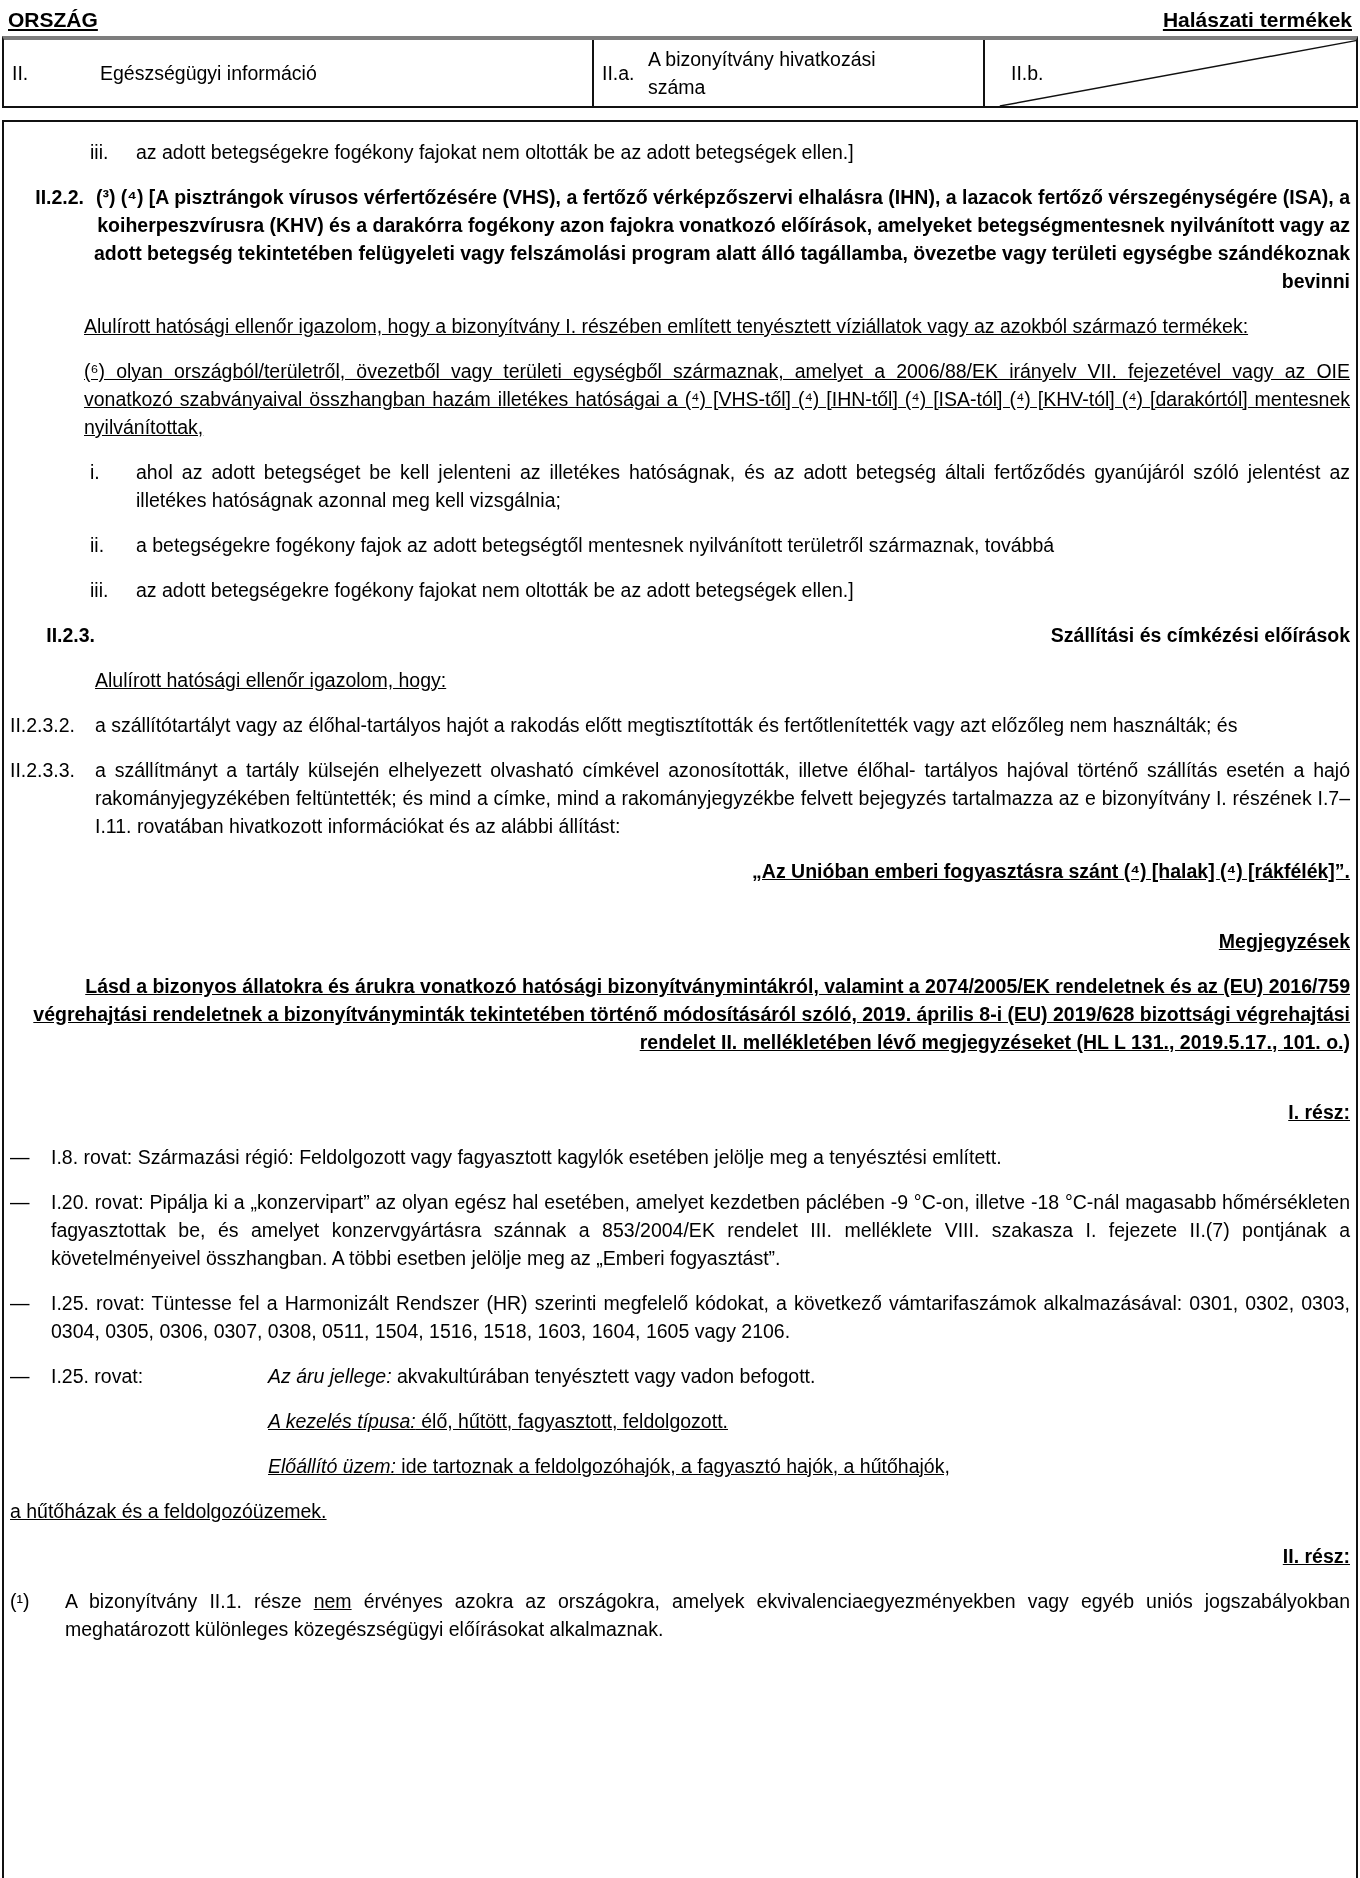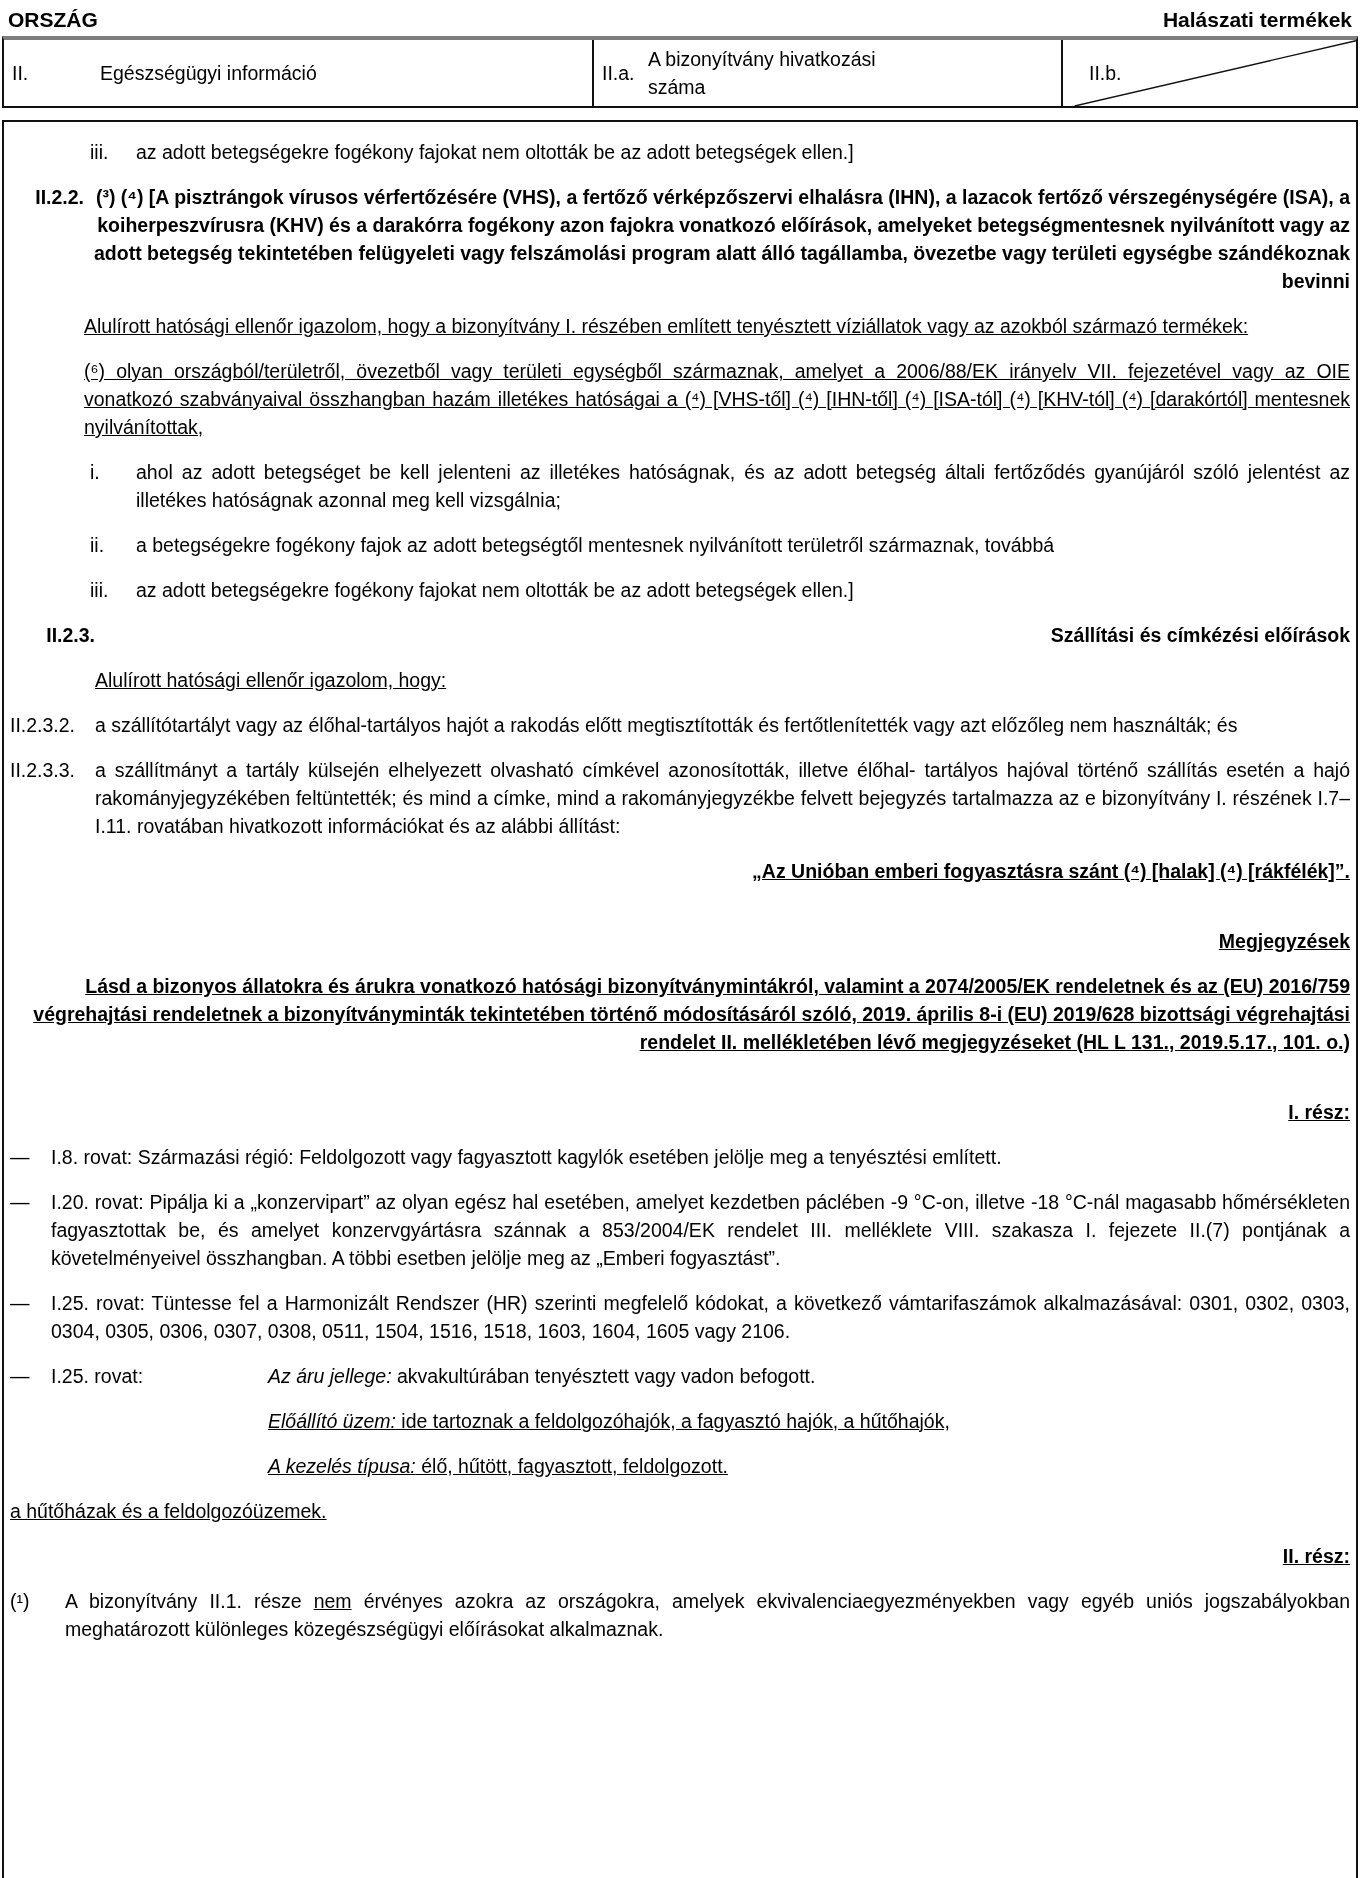--- a/index.html
+++ b/index.html
@@ -6,27 +6,27 @@
   html, body { margin:0; padding:0; }
   body {
     width:1360px; height:1878px; overflow:hidden;
     background:#ffffff; color:#000;
     font-family:"Liberation Sans","DejaVu Sans",sans-serif;
     font-size:19.5px; line-height:28px;
   }
   .page { width:1360px; height:1878px; padding:6px 2px 0 2px; }
 
   .masthead { display:flex; justify-content:space-between; align-items:flex-start;
-    font-weight:bold; font-size:21px; line-height:24px; padding:2px 6px 0 6px; height:26px; }
+    font-weight:bold; font-size:21px; line-height:24px; padding:2px 6px 0 6px; height:26px;text-decoration:underline; }
 
   .info-table { display:flex; margin-top:4px; height:72px;
     border:2px solid #111; border-top:4px solid #7d7d7d; }
   .it-cell { display:flex; align-items:center; padding:4px 8px; }
   .c1 { width:590px; border-right:2px solid #111; }
-  .c2 { width:469px; border-right:2px solid #111; }
+  .c2 { width:391px; border-right:2px solid #111; }
   .c3 { flex:1; position:relative;padding-left:26px; }
   .num-col { flex:none; width:88px; }
   .c2 .num-col { width:46px; }
   .c2-label { width:272px; }
   .diag { position:absolute; left:0; top:0; width:100%; height:100%; display:block; }
 
   .bodybox { margin-top:12px; height:1760px; overflow:hidden;
     border:2px solid #111; border-bottom:none; padding:16px 6px 0 6px; }
 
   .blk { margin:0 0 17px 0;text-decoration:underline; }
@@ -150,25 +150,25 @@
 
     <div class="row">
       <span class="dash">—</span>
       <span class="i25lbl">I.25. rovat:</span>
       <div class="flex1">
         <span class="it">Az áru jellege:</span><span> akvakultúrában tenyésztett vagy vadon befogott.</span>
       </div>
     </div>
 
     <div class="blk ind3">
-      <span class="it">Előállító üzem:</span><span> ide tartoznak a feldolgozóhajók, a fagyasztó hajók, a hűtőhajók,</span>
+      <span class="it">A kezelés típusa:</span><span> élő, hűtött, fagyasztott, feldolgozott.</span>
     </div>
 
     <div class="blk ind3">
-      <span class="it">A kezelés típusa:</span><span> élő, hűtött, fagyasztott, feldolgozott.</span>
+      <span class="it">Előállító üzem:</span><span> ide tartoznak a feldolgozóhajók, a fagyasztó hajók, a hűtőhajók,</span>
     </div>
 
     <div class="blk">a hűtőházak és a feldolgozóüzemek.</div>
 
     <div class="blk b">II. rész:</div>
 
     <div class="row">
       <span class="fnnum">(¹)</span>
       <div class="flex1 just">
         <span>A bizonyítvány II.1. része </span><span class="u">nem</span><span> érvényes azokra az országokra, amelyek ekvivalenciaegyezményekben vagy egyéb uniós jogszabályokban meghatározott különleges közegészségügyi előírásokat alkalmaznak.</span>

